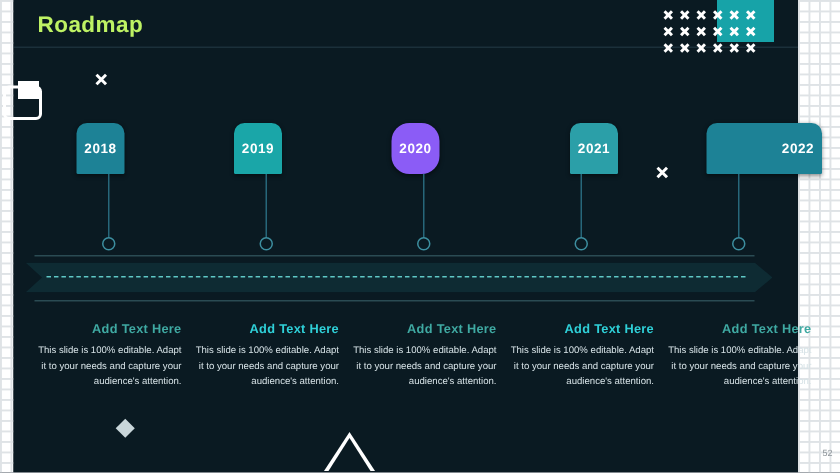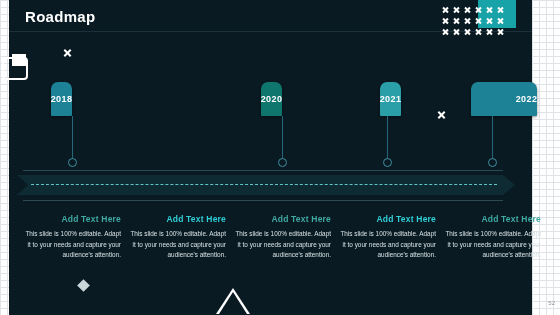--- a/index.html
+++ b/index.html
@@ -25,21 +25,21 @@
   .paper.right{right:0;width:28px;}
 
   .canvas{
     position:absolute;left:9px;right:28px;top:0;bottom:0;
     background:#0a1a22;
   }
 
   
   .title{
     position:absolute;left:16px;top:8px;
-    font-size:15px;font-weight:bold;color:#ffffff;
+    font-size:15px;font-weight:bold;color:#bef264;
     letter-spacing:.3px;
   }
   .title-rule{
     position:absolute;left:0;right:0;top:31px;height:1px;
     background:rgba(120,170,185,.16);
   }
 
   
   .teal-block{
     position:absolute;right:16px;top:0;
@@ -82,21 +82,21 @@
   .badge:after{
     content:"";position:absolute;left:8px;top:-5px;
     width:14px;height:12px;background:#ffffff;
   }
 
   
   .track{position:absolute;left:0;right:0;top:0;bottom:0;}
 
   .node{position:absolute;top:82px;width:44px;}
   .chip{
-    width:21px;height:34px;
+    width:32px;height:34px;
     border-radius:7px 7px 1px 1px;
     display:flex;align-items:center;justify-content:center;
     font-size:9px;font-weight:bold;color:#ffffff;
     letter-spacing:.4px;
     box-shadow:0 1px 3px rgba(0,0,0,.45);
   }
   .stem{
     position:absolute;left:21px;top:34px;width:1px;height:44px;
     background:#27677a;
   }
@@ -197,22 +197,27 @@
 
     <div class="xmark a"></div>
     <div class="xmark b"></div>
 
     <div class="track" id="track">
         <div class="node" style="left: 42px;">
           <div class="chip" style="background: rgb(29, 130, 150);">2018</div>
           <div class="stem"></div>
           <div class="dot"></div>
         </div>
+        <div class="node" style="left: 147px;">
+          <div class="chip" style="background: rgb(26, 166, 168);">2019</div>
+          <div class="stem"></div>
+          <div class="dot"></div>
+        </div>
         <div class="node" style="left: 252px;">
-          <div class="chip" style="background: #0f766e;">2020</div>
+          <div class="chip" style="background: #8b5cf6; border-radius: 12px;">2020</div>
           <div class="stem"></div>
           <div class="dot"></div>
         </div>
         <div class="node" style="left: 357px; padding-left: 14px;">
           <div class="chip" style="background: rgb(43, 159, 168);">2021</div>
           <div class="stem"></div>
           <div class="dot"></div>
         </div>
         <div class="node" style="left: 462px;">
           <div class="chip" style="background: rgb(29, 130, 150); padding-left: 45px;">2022</div>

